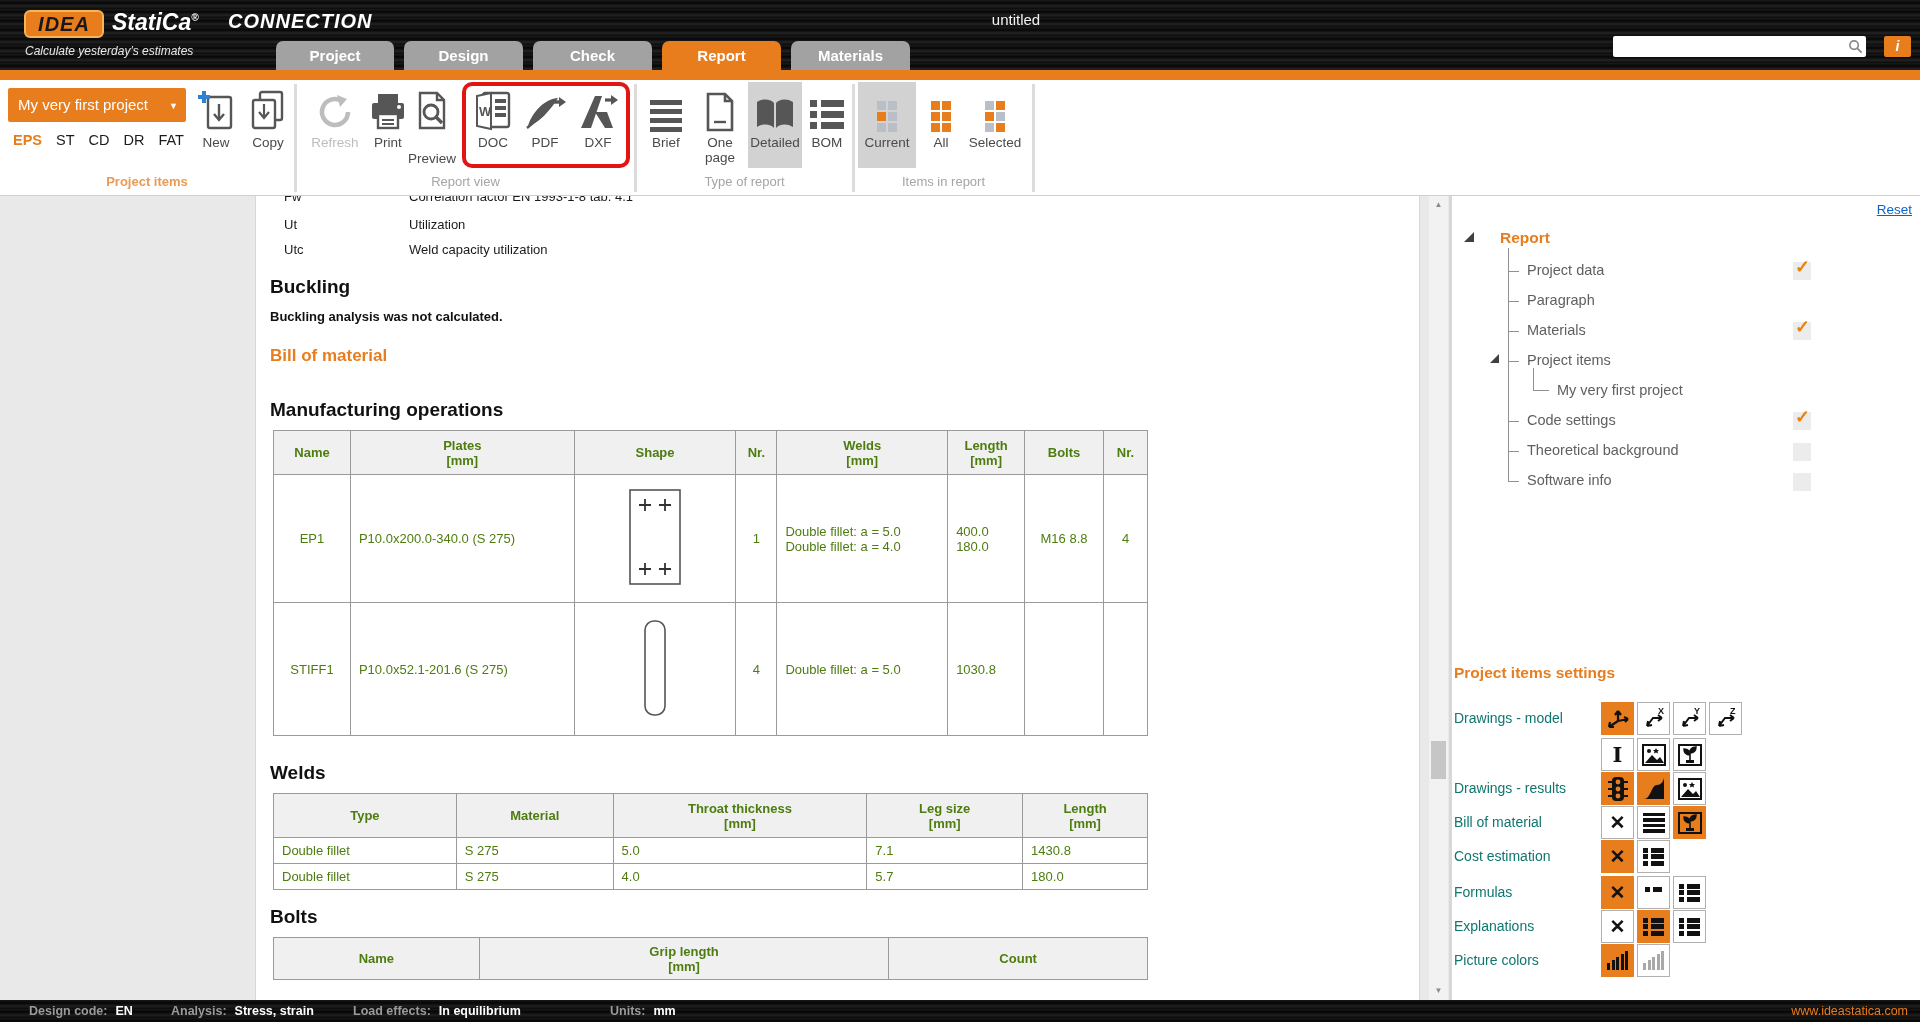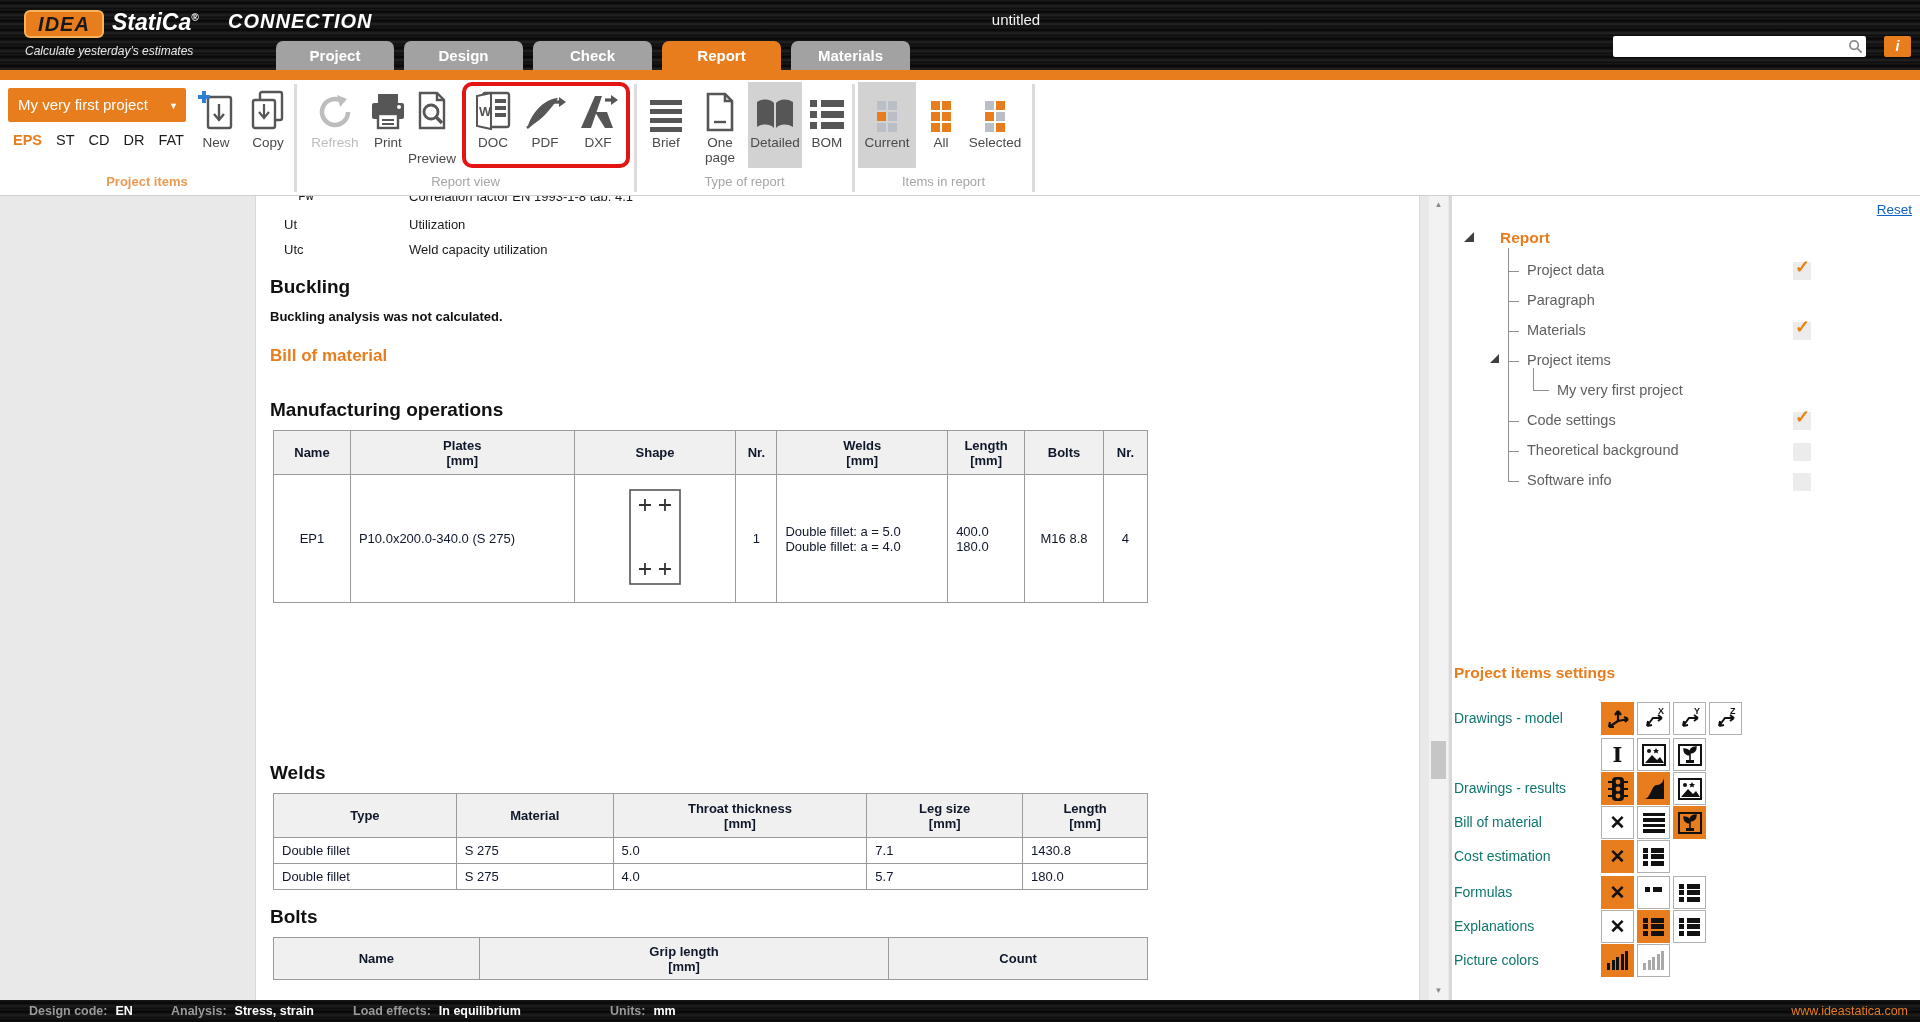--- a/index.html
+++ b/index.html
@@ -55,21 +55,21 @@
   .gridicon div { background:#b9bec7; }
   .gridicon div.on { background:#e87d1e; }
   
   .content { position:absolute; left:0; top:196px; width:1920px; height:804px; background:#e9e9e9; }
   .page { position:absolute; left:255px; top:0; width:1165px; height:804px; background:#fff; overflow:hidden; border-left:1px solid #d8d8d8; border-right:1px solid #d8d8d8; }
   .sym { position:absolute; font-size:13px; color:#1a1a1a; }
   .h-bold { position:absolute; font-size:19px; font-weight:bold; color:#111; }
   .h-orange { position:absolute; font-size:17px; font-weight:bold; color:#e87d1e; }
   .b-bold { position:absolute; font-size:13px; font-weight:bold; color:#111; }
   table.rep { border-collapse:collapse; position:absolute; }
-  table.rep th, table.rep td { border:1px solid #9a9a9a; font-size:13px; color:#0f172a; }
+  table.rep th, table.rep td { border:1px solid #9a9a9a; font-size:13px; color:#4d7c0f; }
   table.rep th { background:#f0f0f0; font-weight:bold; text-align:center; padding:2px 4px; }
   table.rep td { padding:2px 8px; vertical-align:middle; }
   td.ctr { text-align:center; }
   .unit { font-weight:bold; }
   
   .vscroll { position:absolute; left:1429px; top:0; width:19px; height:804px; background:#f2f2f2; }
   .varrow { position:absolute; left:0; width:19px; height:18px; text-align:center; font-size:8px; color:#8a8a8a; line-height:18px; cursor:pointer; }
   .vthumb { position:absolute; left:2px; top:545px; width:15px; height:38px; background:#c6c6c6; cursor:pointer; }
   
   .rpanel { position:absolute; left:1449px; top:0; width:471px; height:804px; background:#fff; border-left:3px solid #d8d8d8; }
@@ -332,21 +332,21 @@
 
     <div class="glabel first" style="left:0; width:294px;">Project items</div>
     <div class="glabel" style="left:297px; width:337px;">Report view</div>
     <div class="glabel" style="left:637px; width:215px;">Type of report</div>
     <div class="glabel" style="left:855px; width:177px;">Items in report</div>
   </div>
 
   <div class="content">
     <div class="page">
 
-      <div class="sym" style="left:42px; top:-7px;font-family:Liberation Mono, monospace;">Fw</div>
+      <div class="sym" style="left:28px; top:-7px;">Fw</div>
       <div class="sym" style="left:153px; top:-7px;">Correlation factor EN 1993-1-8 tab. 4.1</div>
       <div class="sym" style="left:28px; top:21px;">Ut</div>
       <div class="sym" style="left:153px; top:21px;">Utilization</div>
       <div class="sym" style="left:28px; top:46px;">Utc</div>
       <div class="sym" style="left:153px; top:46px;">Weld capacity utilization</div>
 
       <div class="h-bold" style="left:14px; top:80px;">Buckling</div>
       <div class="b-bold" style="left:14px; top:113px;">Buckling analysis was not calculated.</div>
       <div class="h-orange" style="left:14px; top:150px;">Bill of material</div>
       <div class="h-bold" style="left:14px; top:203px;">Manufacturing operations</div>
@@ -390,20 +390,38 @@
                 <div>Double fillet: a = 5.0</div>
                 <div>Double fillet: a = 4.0</div>
               </td>
           <td>
                 <div>400.0</div>
                 <div>180.0</div>
               </td>
           <td class="ctr">M16 8.8</td>
           <td class="ctr">4</td>
         </tr>
+        <tr style="height:133px;">
+          <td class="ctr">STIFF1</td>
+          <td>P10.0x52.1-201.6 (S 275)</td>
+          <td class="ctr">
+            <svg width="30" height="100" viewBox="0 0 30 100">
+              <rect x="5" y="3" width="20" height="94" rx="9" fill="none" stroke="#555" stroke-width="1.6"></rect>
+            </svg>
+          </td>
+          <td class="ctr">4</td>
+          <td>
+                <div>Double fillet: a = 5.0</div>
+              </td>
+          <td>
+                <div>1030.8</div>
+              </td>
+          <td class="ctr"></td>
+          <td class="ctr"></td>
+        </tr>
       </tbody>
         </table>
 
       <div class="h-bold" style="left:14px; top:566px;">Welds</div>
 
       <table class="rep" style="left:17px; top:597px; width:875px;">
         <colgroup>
             <col style="width:183px">
             <col style="width:157px">
             <col style="width:254px">

